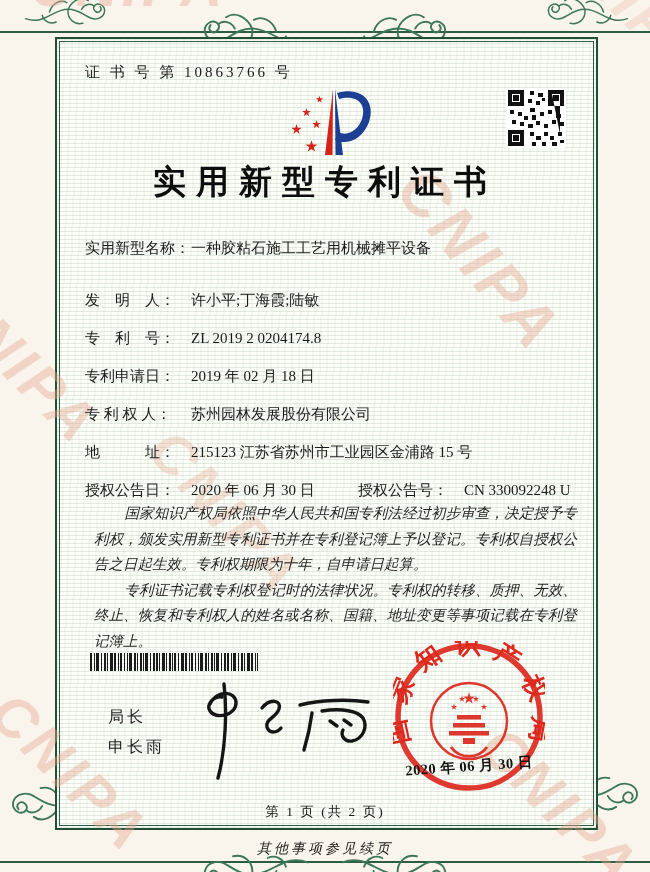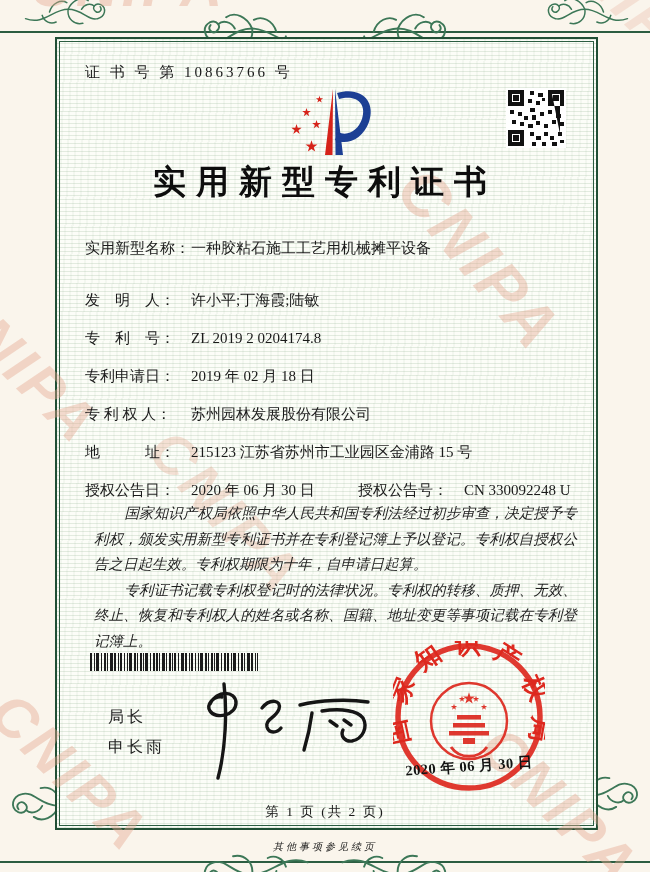--- a/index.html
+++ b/index.html
@@ -69,21 +69,21 @@
     position:absolute; left:389px; top:757px; width:160px; text-align:center;
     font-size:14.5px; font-weight:bold; letter-spacing:0.5px; color:#131313;
     transform:rotate(-4deg);
   }
   .page-info {
     position:absolute; left:0; width:650px; top:803px; text-align:center;
     font-size:13.5px; letter-spacing:2px;
   }
   .continuation {
     position:absolute; left:0; width:650px; top:840px; text-align:center;
-    font-size:10px; font-style:italic; letter-spacing:3px; color:#1c1c1c;
+    font-size:14px; font-style:italic; letter-spacing:3px; color:#1c1c1c;
   }
   .green-stroke { stroke:#3c7757; fill:none; stroke-width:2.2; stroke-linecap:round; }
 </style>
 </head>
 <body>
 
 <div class="page">
 
   <svg width="0" height="0" style="position:absolute" aria-hidden="true">
     <defs>

